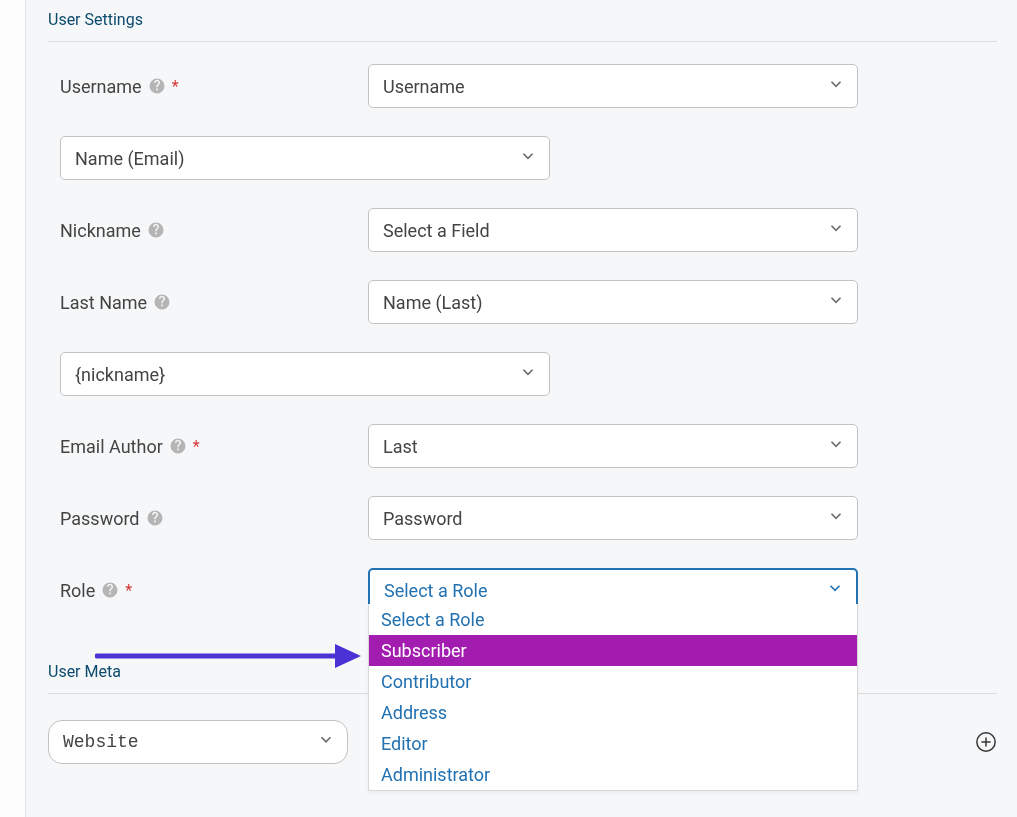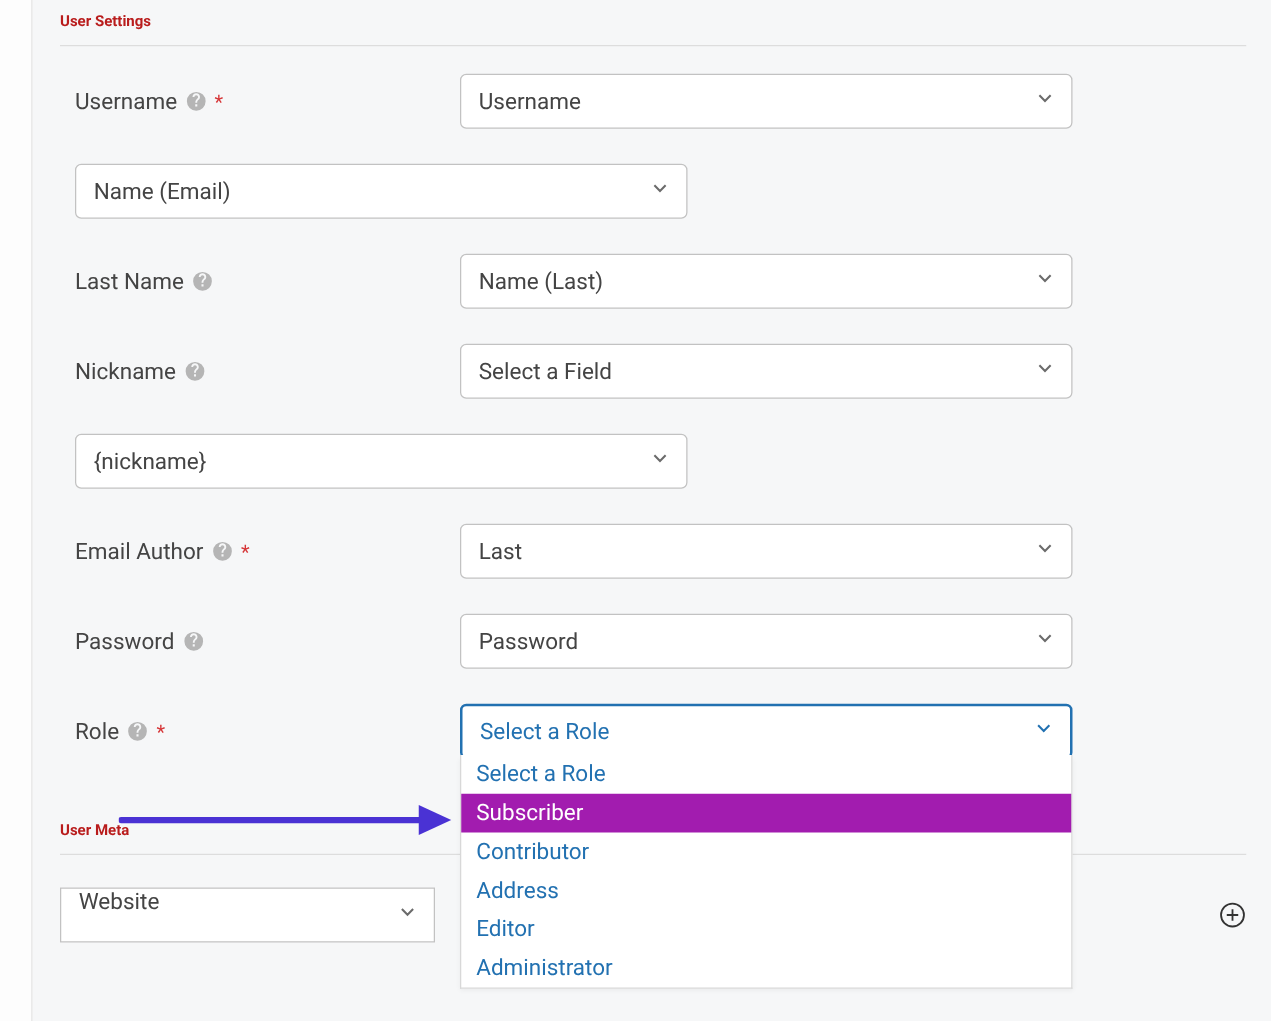--- a/index.html
+++ b/index.html
@@ -12,23 +12,23 @@
     width: 1017px;
     height: 817px;
     overflow: hidden;
     position: relative;
   }
   .container {
     padding: 0 0 0 48px;
     position: relative;
   }
   .section-title {
-    font-size: 12px;
-    font-weight: 700;
-    color: #b91c1c;
+    font-size: 16px;
+    font-weight: 400;
+    color: #0c4a6e;
     padding: 10px 0 12px 0;
     border-bottom: 1px solid #ddd;
     margin-right: 20px;
   }
   .fields {
     padding-top: 22px;
   }
   .field-row {
     display: flex;
     align-items: center;
@@ -120,27 +120,29 @@
     gap: 16px;
     margin-top: 26px;
     margin-right: 20px;
   }
   .meta-select {
     flex: 0 0 300px;
     width: 300px;
     height: 44px;
     background: #fff;
     border: 1px solid #c2c2c2;
-    border-radius: 0;
-    display: flex;
+    border-radius: 14px;
+    display: flex;
+    align-items: center;
     padding: 0 42px 0 14px;
     font-size: 18px;
     color: #444;
     position: relative;
     cursor: pointer;
+    font-family: Liberation Mono, monospace;
   }
   .meta-select .chevron { right: 12px; }
   .plus-circle {
     margin-left: auto;
     display: inline-flex;
     align-items: center;
     justify-content: center;
     cursor: pointer;
   }
   .plus-circle svg { width: 22px; height: 22px; stroke: #333; fill: none; stroke-width: 1.6; }
@@ -184,46 +186,46 @@
       <div class="select">
         <span class="select-text">Name (Email)</span>
         <span class="chevron"><svg viewBox="0 0 24 24">
               <polyline points="6 9 12 15 18 9"></polyline>
             </svg></span>
       </div>
     </div>
 
     <div class="field-row">
       <div class="field-label">
+        <span>Nickname</span>
+        <span class="help-icon">
+            <svg viewBox="0 0 24 24">
+              <path d="M12 2a10 10 0 1 0 0 20 10 10 0 0 0 0-20zm1.1 15.5h-2.2v-2.2h2.2v2.2zm2.07-7.75-.99.99c-.79.8-1.18 1.46-1.18 2.76h-2v-.5c0-1.1.45-2.1 1.17-2.83l1.24-1.26c.37-.37.59-.88.59-1.41 0-1.1-.9-2-2-2s-2 .9-2 2H8c0-2.21 1.79-4 4-4s4 1.79 4 4c0 .88-.36 1.68-.83 2.25z"></path>
+            </svg>
+          </span>
+      </div>
+      <div class="select">
+        <span class="select-text">Select a Field</span>
+        <span class="chevron"><svg viewBox="0 0 24 24">
+              <polyline points="6 9 12 15 18 9"></polyline>
+            </svg></span>
+      </div>
+    </div>
+
+    <div class="field-row">
+      <div class="field-label">
         <span>Last Name</span>
         <span class="help-icon">
             <svg viewBox="0 0 24 24">
               <path d="M12 2a10 10 0 1 0 0 20 10 10 0 0 0 0-20zm1.1 15.5h-2.2v-2.2h2.2v2.2zm2.07-7.75-.99.99c-.79.8-1.18 1.46-1.18 2.76h-2v-.5c0-1.1.45-2.1 1.17-2.83l1.24-1.26c.37-.37.59-.88.59-1.41 0-1.1-.9-2-2-2s-2 .9-2 2H8c0-2.21 1.79-4 4-4s4 1.79 4 4c0 .88-.36 1.68-.83 2.25z"></path>
             </svg>
           </span>
       </div>
       <div class="select">
         <span class="select-text">Name (Last)</span>
-        <span class="chevron"><svg viewBox="0 0 24 24">
-              <polyline points="6 9 12 15 18 9"></polyline>
-            </svg></span>
-      </div>
-    </div>
-
-    <div class="field-row">
-      <div class="field-label">
-        <span>Nickname</span>
-        <span class="help-icon">
-            <svg viewBox="0 0 24 24">
-              <path d="M12 2a10 10 0 1 0 0 20 10 10 0 0 0 0-20zm1.1 15.5h-2.2v-2.2h2.2v2.2zm2.07-7.75-.99.99c-.79.8-1.18 1.46-1.18 2.76h-2v-.5c0-1.1.45-2.1 1.17-2.83l1.24-1.26c.37-.37.59-.88.59-1.41 0-1.1-.9-2-2-2s-2 .9-2 2H8c0-2.21 1.79-4 4-4s4 1.79 4 4c0 .88-.36 1.68-.83 2.25z"></path>
-            </svg>
-          </span>
-      </div>
-      <div class="select">
-        <span class="select-text">Select a Field</span>
         <span class="chevron"><svg viewBox="0 0 24 24">
               <polyline points="6 9 12 15 18 9"></polyline>
             </svg></span>
       </div>
     </div>
 
     <div class="field-row">
       <div class="select">
         <span class="select-text">{nickname}</span>
         <span class="chevron"><svg viewBox="0 0 24 24">

